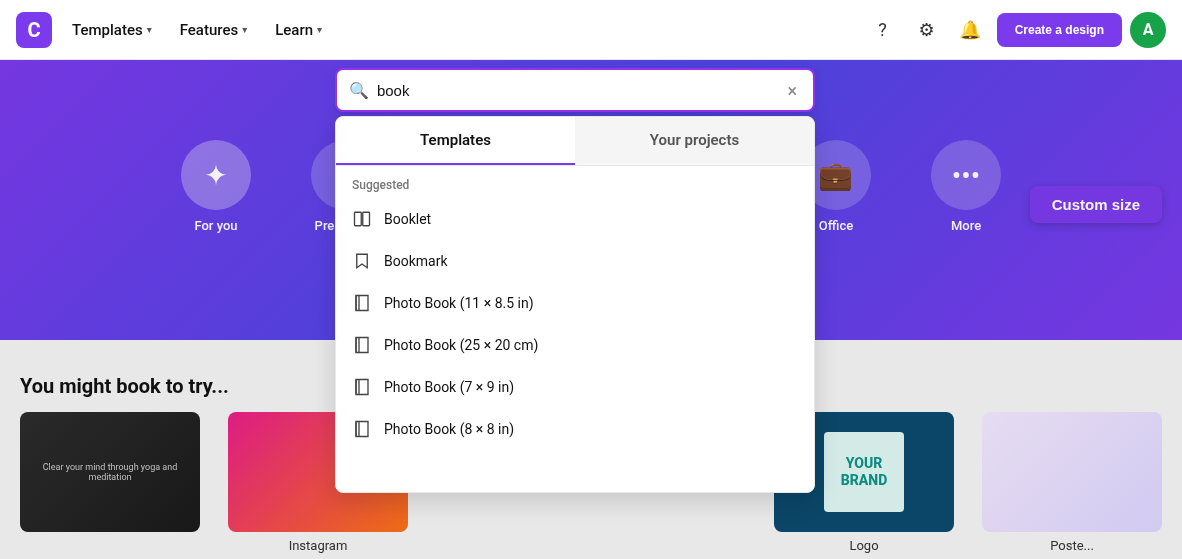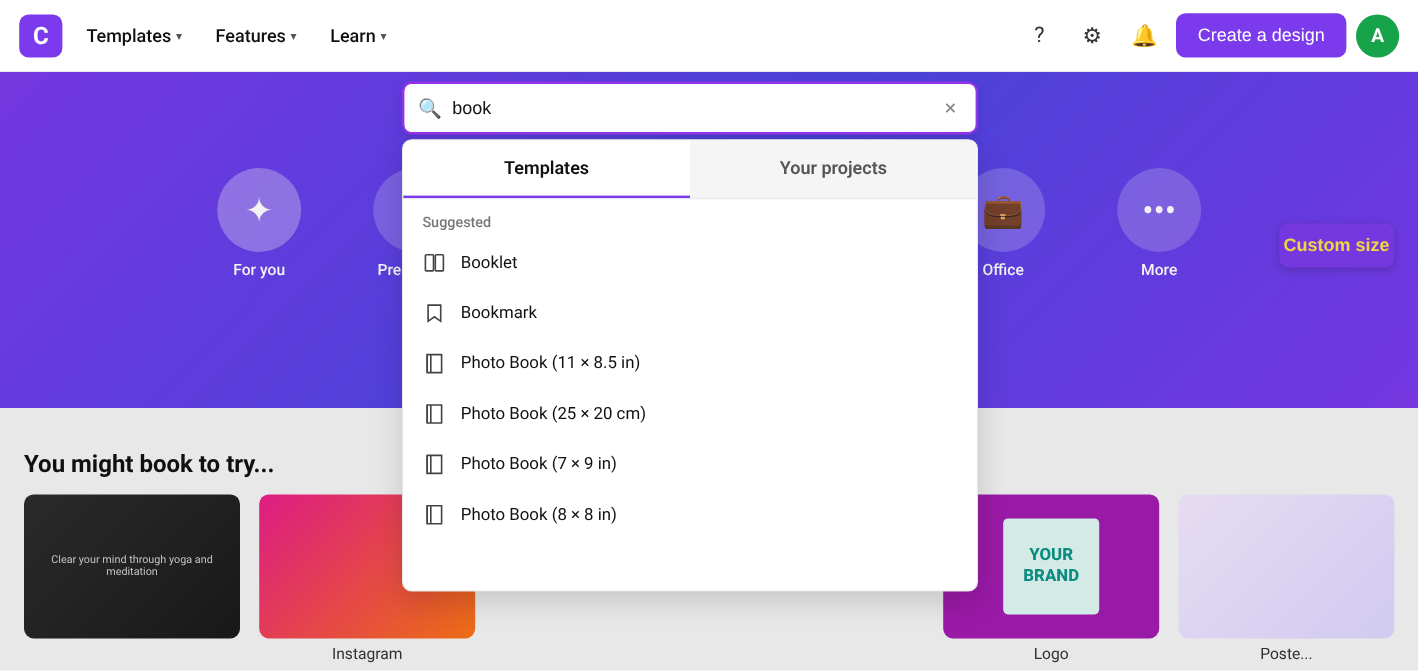--- a/index.html
+++ b/index.html
@@ -58,21 +58,21 @@
     .suggestion-icon { width: 20px; height: 20px; color: #444; flex-shrink: 0; display: flex; align-items: center; justify-content: center; }
 
     
     .nav-spacer { flex: 1; }
     .nav-icon-btn {
       width: 36px; height: 36px; border-radius: 50%; display: flex; align-items: center;
       justify-content: center; cursor: pointer; color: #333; font-size: 18px;
     }
     .create-btn {
       background: #7c3aed; color: white; border: none; border-radius: 8px;
-      padding: 10px 18px; font-size: 15px; font-weight: 400; cursor: pointer; white-space: nowrap;
+      padding: 10px 18px; font-size: 12px; font-weight: 700; cursor: pointer; white-space: nowrap;
     }
     .avatar {
       width: 36px; height: 36px; border-radius: 50%; background: #16a34a;
       display: flex; align-items: center; justify-content: center; color: white;
       font-weight: bold; font-size: 16px; cursor: pointer;
     }
 
     
     .main-content { position: relative; overflow: hidden; height: 499px; }
 
@@ -80,56 +80,56 @@
     .hero-banner {
       position: absolute; top: 0; left: 0; right: 0; height: 280px;
       background: linear-gradient(135deg, #7c3aed 0%, #4f46e5 50%, #7c3aed 100%);
       display: flex; align-items: center; justify-content: center;
     }
     .hero-title {
       color: white; font-size: 40px; font-weight: 800; position: absolute;
       top: 62px; left: 342px;
     }
     .custom-size-btn {
-      position: absolute; top: 126px; right: 20px; background: #7c3aed; color: #fde047;
-      border: none; border-radius: 8px; padding: 10px 4px; font-size: 15px;
+      position: absolute; top: 126px; right: 20px; background: #7c3aed; color: #ffffff;
+      border: none; border-radius: 8px; padding: 10px 22px; font-size: 15px;
       font-weight: 600; cursor: pointer; box-shadow: 0 2px 8px rgba(0,0,0,0.2);
     }
 
     
     .category-circles {
       position: absolute; top: 80px; left: 0; right: 0;
       display: flex; align-items: center; justify-content: center; gap: 60px; padding: 0 20px;
     }
     .cat-item { display: flex; flex-direction: column; align-items: center; gap: 8px; cursor: pointer; }
     .cat-circle {
       width: 70px; height: 70px; border-radius: 50%; background: rgba(255,255,255,0.2);
       display: flex; align-items: center; justify-content: center; color: white; font-size: 28px;
     }
     .cat-label { color: white; font-size: 13px; font-weight: 500; text-align: center; }
     .cat-circle.purple-solid { background: rgba(255,255,255,0.3); }
 
     
     .try-section { position: absolute; top: 298px; left: 0; right: 0; padding: 16px 20px; }
     .try-title { font-size: 20px; font-weight: 700; color: #111; margin-bottom: 14px; }
-    .try-cards { display: flex; gap: 16px; }
+    .try-cards { display: flex; gap: 28px; }
     .try-card {
       width: 180px; flex-shrink: 0; cursor: pointer;
     }
     .try-card-thumb {
       width: 180px; height: 120px; border-radius: 8px; overflow: hidden;
       background: #ddd; display: flex; align-items: center; justify-content: center;
     }
     .try-card-label { font-size: 13px; color: #333; margin-top: 6px; text-align: center; }
 
     
     .thumb-video { background: linear-gradient(135deg, #2d2d2d, #1a1a1a); display: flex; align-items: center; justify-content: center; }
     .thumb-video-text { color: #ccc; font-size: 9px; text-align: center; padding: 8px; }
     .thumb-instagram { background: linear-gradient(135deg, #e91e8c, #f97316); }
-    .thumb-logo { background: #a21caf; display: flex; align-items: center; justify-content: center; }
+    .thumb-logo { background: #0c4a6e; display: flex; align-items: center; justify-content: center; }
     .thumb-logo-inner { background: #e0f7f4; width: 80px; height: 80px; display: flex; align-items: center; justify-content: center; border-radius: 4px; }
     .thumb-logo-text { font-weight: 800; font-size: 14px; color: #0d9488; text-align: center; line-height: 1.2; }
     .thumb-poster { background: linear-gradient(135deg, #f3e8ff, #ddd6fe); }
 
     
     .nav-left { display: flex; align-items: center; gap: 4px; }
 
     
     .backdrop {
       position: absolute; top: 0; left: 0; right: 0; bottom: 0;

